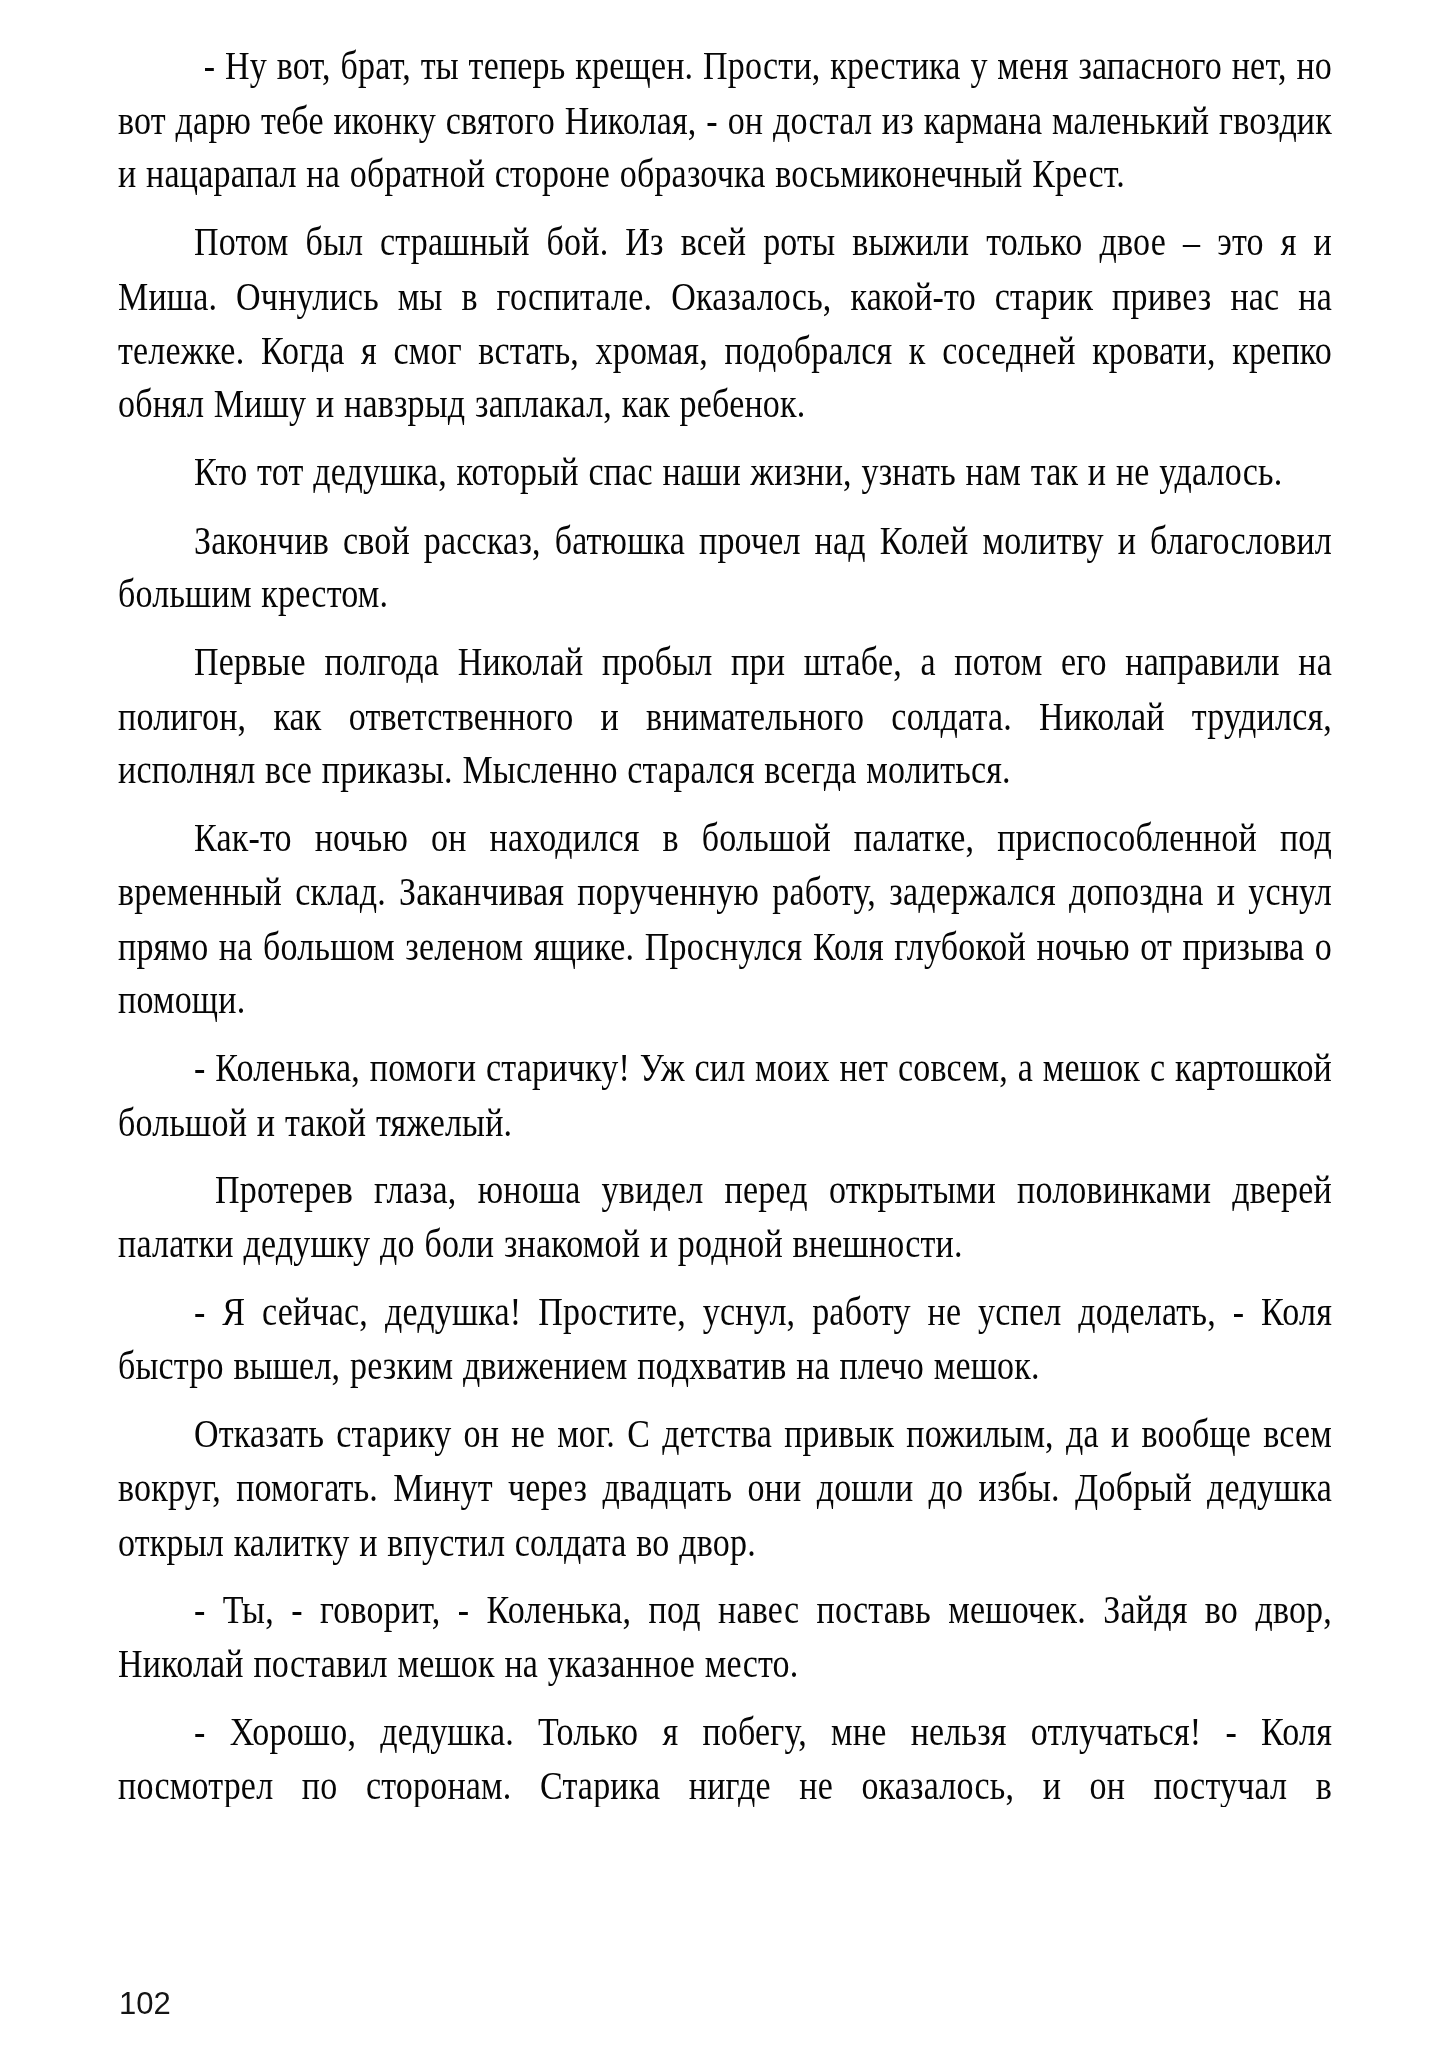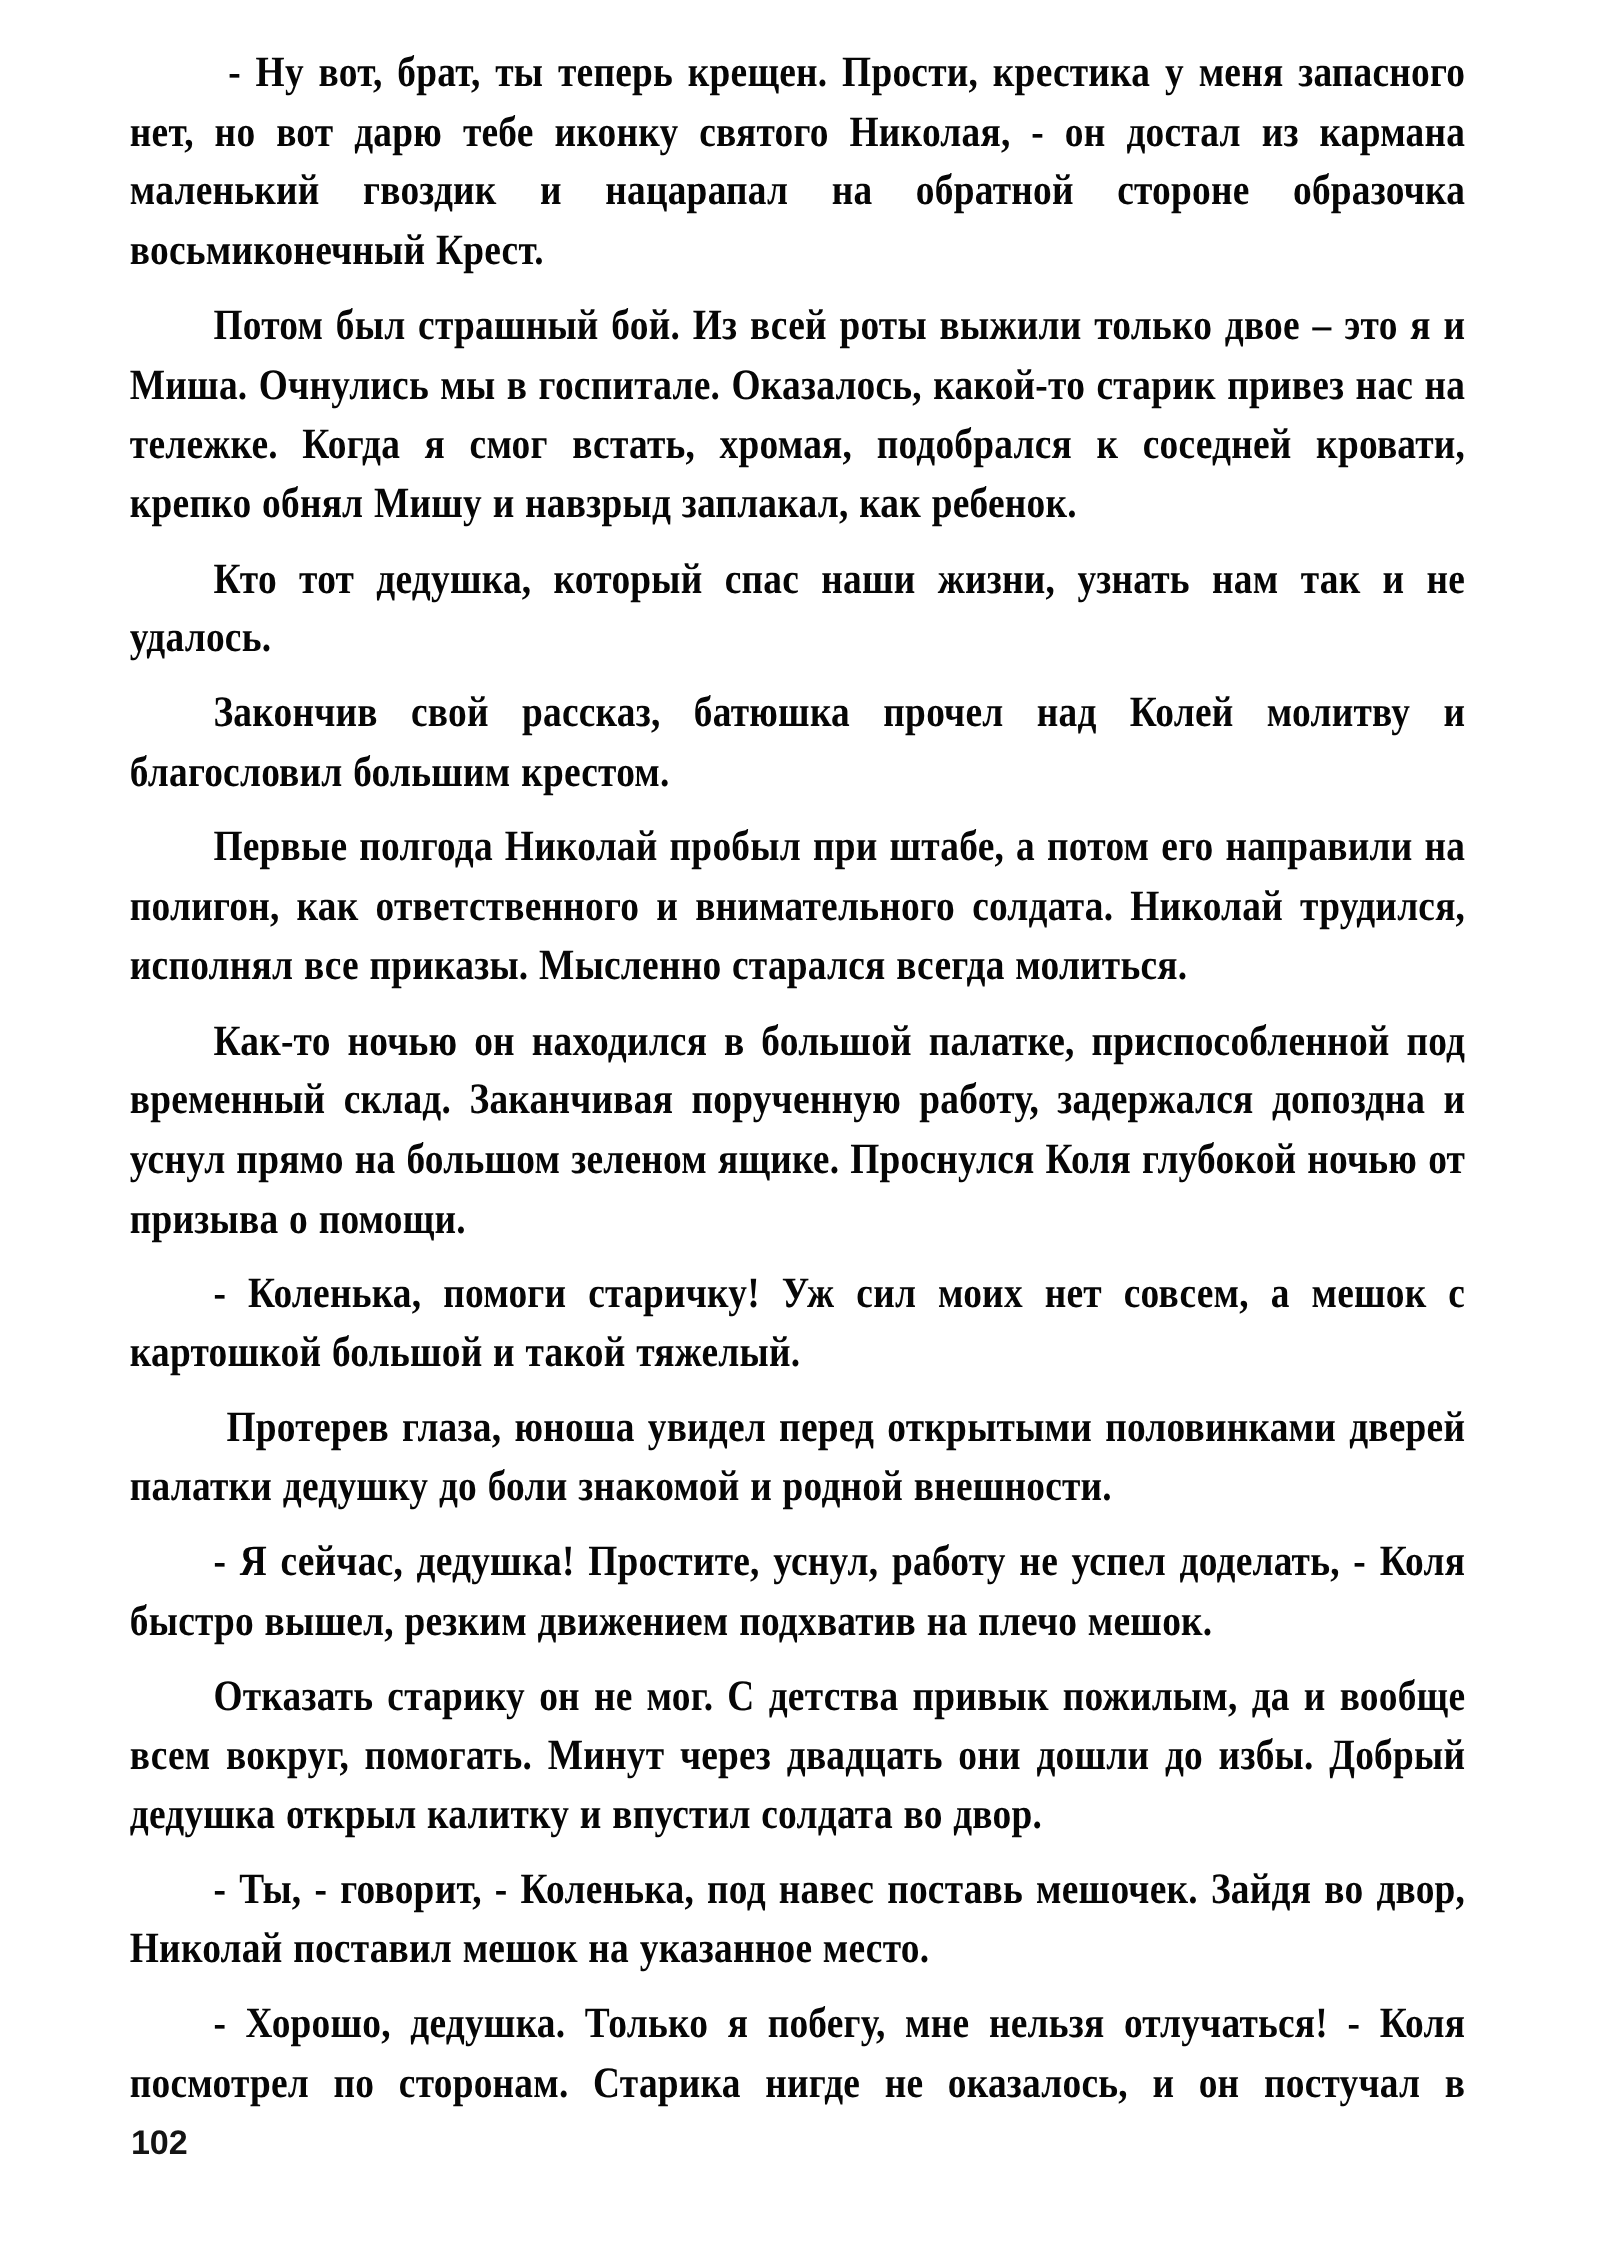--- a/index.html
+++ b/index.html
@@ -8,21 +8,20 @@
     background: #ffffff;
   }
   .page {
     position: relative;
     width: 1454px;
     height: 2058px;
     background: #ffffff;
     overflow: hidden;
     font-family: "Liberation Serif", "DejaVu Serif", serif;
     color: #060606;
-    font-weight: bold;
   }
   
   .text-block {
     position: absolute;
     left: 118px;
     top: 40px;
     width: 1214px;
     transform: scaleY(1.157);
     transform-origin: top left;
   }
@@ -38,21 +37,21 @@
   .text-block p:last-child {
     margin-bottom: 0;
   }
   
   .text-block p.continues {
     text-align-last: justify;
   }
   .page-number {
     position: absolute;
     left: 119px;
-    top: 1932px;
+    top: 1988px;
     font-family: "Liberation Sans", "DejaVu Sans", sans-serif;
     font-size: 31px;
     line-height: 1;
     color: #141414;
   }
 </style>
 </head>
 <body>
 
 <div class="page">

